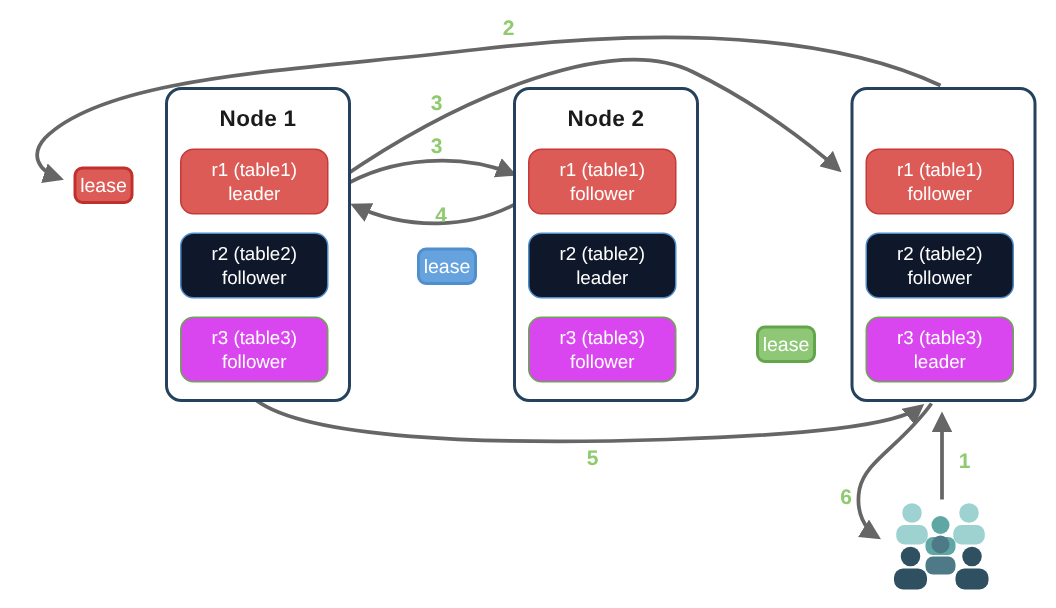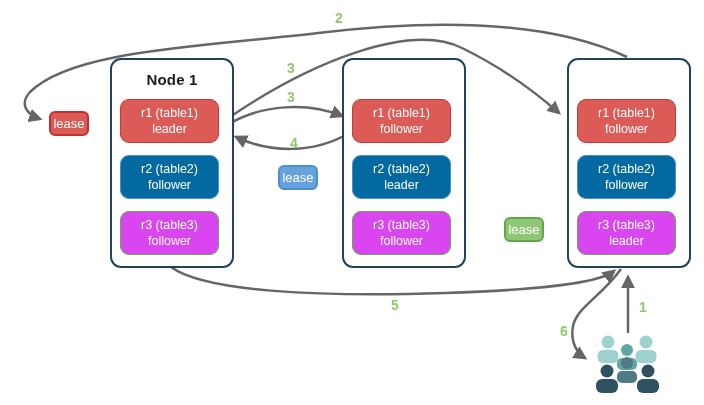--- a/index.html
+++ b/index.html
@@ -8,21 +8,21 @@
   .arrow-layer{position:absolute;left:0;top:0;width:704px;height:405px;}
 
   .node{position:absolute;top:58px;width:124px;height:210px;background:#fff;
         border:2px solid #24425C;border-radius:11px;box-sizing:border-box;text-align:center;}
   .node-title{margin-top:11px;font-size:15px;font-weight:bold;color:#1b1b1b;letter-spacing:.2px;}
   .replica{position:absolute;left:8px;width:99px;height:44px;border-radius:9px;color:#fff;
            font-size:12.5px;line-height:1.3;display:flex;flex-direction:column;
            align-items:center;justify-content:center;box-sizing:border-box;}
   .replica.r1{top:39px}.replica.r2{top:95px}.replica.r3{top:151px}
   .red{background:#DC5B56;border:1.5px solid #C43A36}
-  .blue{background:#0369a1;border:1.5px solid #4D8CC8}
+  .blue{background:#0f172a;border:1.5px solid #4D8CC8}
   .green{background:#d946ef;border:1.5px solid #68A84F}
 
   .lease{position:absolute;width:40px;height:25px;border-radius:6px;color:#fff;font-size:13px;
          display:flex;align-items:center;justify-content:center;box-sizing:border-box;}
   .lease-red{background:#DC5B56;border:2px solid #C0302C;left:49px;top:111px;}
   .lease-blue{background:#66A2DD;border:2px solid #4F8FCB;left:278px;top:165px;}
   .lease-green{background:#8EC877;border:2px solid #63A54B;left:504px;top:217px;}
 
   .step{position:absolute;transform:translateX(-50%);font-size:14px;font-weight:bold;
         color:#8FCA6E;line-height:16px;}
@@ -60,20 +60,21 @@
       <span>r2 (table2)</span>
       <span>follower</span>
     </div>
     <div class="replica r3 green">
       <span>r3 (table3)</span>
       <span>follower</span>
     </div>
   </div>
 
   <div class="node" style="left:342px">
+    <div class="node-title">Node 2</div>
     <div class="replica r1 red">
       <span>r1 (table1)</span>
       <span>follower</span>
     </div>
     <div class="replica r2 blue">
       <span>r2 (table2)</span>
       <span>leader</span>
     </div>
     <div class="replica r3 green">
       <span>r3 (table3)</span>

